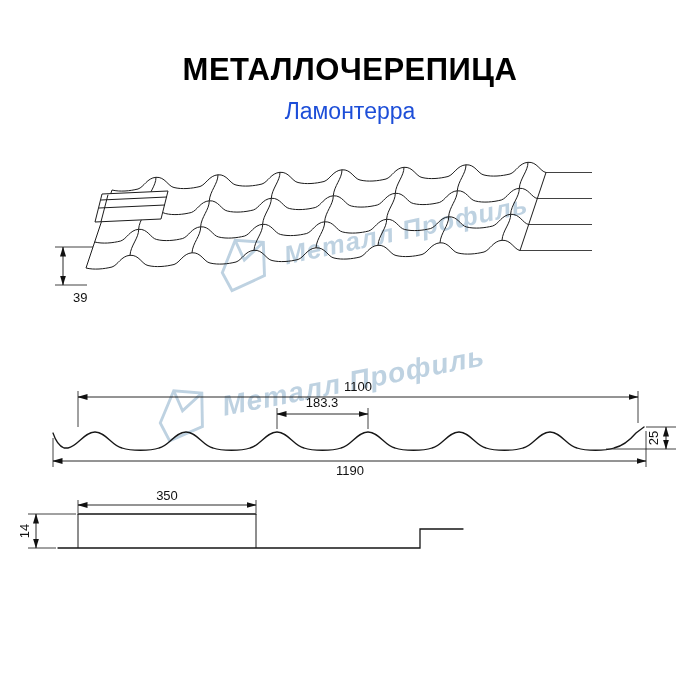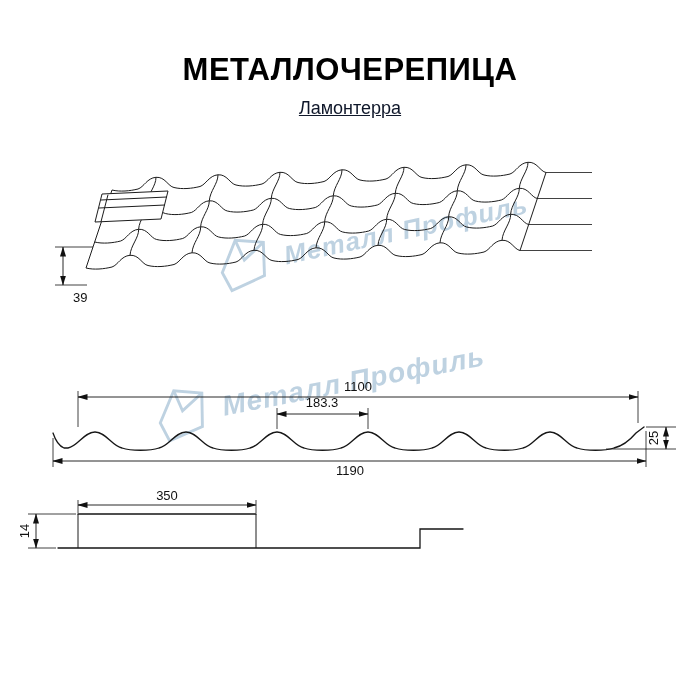--- a/index.html
+++ b/index.html
@@ -1,21 +1,21 @@
 <!DOCTYPE html>
 <html><head>
 <meta charset="utf-8">
 <style>
   html,body{margin:0;padding:0;background:#fff;}
   .canvas{position:relative;width:700px;height:700px;background:#fff;overflow:hidden;
           font-family:"Liberation Sans",sans-serif;}
   .title{position:absolute;top:52px;left:0;width:100%;text-align:center;
          font-size:31px;font-weight:bold;color:#000;letter-spacing:.5px;}
   .subtitle{position:absolute;top:98px;left:0;width:100%;text-align:center;
-            font-size:18px;color:#0f172a;text-decoration:underline;}
+            font-size:23px;color:#1d4ed8;}
   
   .wm{position:absolute;display:flex;align-items:center;gap:12px;color:#a9c3d8;
       opacity:.75;transform-origin:left center;z-index:1;}
   .wm-logo{width:62px;height:62px;stroke:currentColor;fill:none;stroke-width:3;flex:0 0 auto;}
   .wm-text{font-size:26px;font-weight:bold;font-style:italic;letter-spacing:1px;white-space:nowrap;}
   .wm2 .wm-text{font-size:28px;}
   
   svg.draw{position:absolute;left:0;top:0;z-index:2;}
   .ln{fill:none;stroke:#1c1c1c;stroke-width:1;}
   .lnb{fill:none;stroke:#161616;stroke-width:1.3;stroke-linecap:round;}

